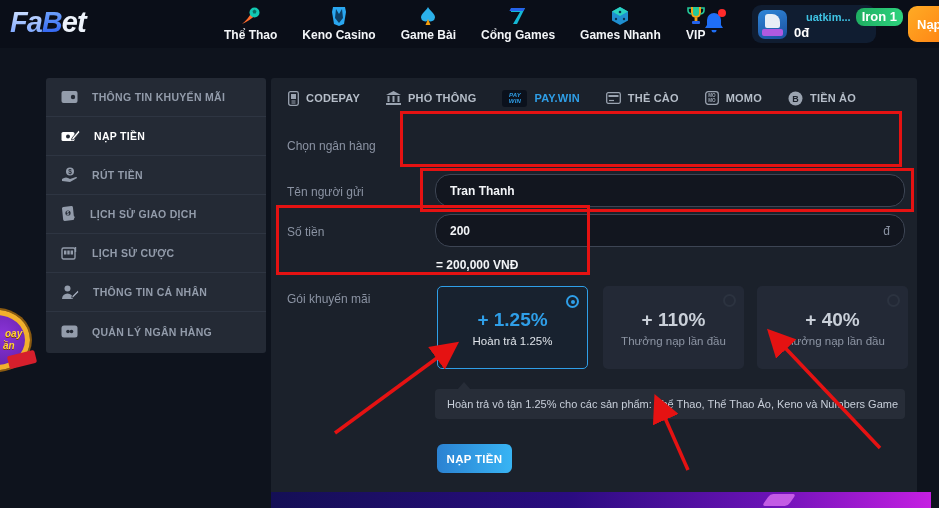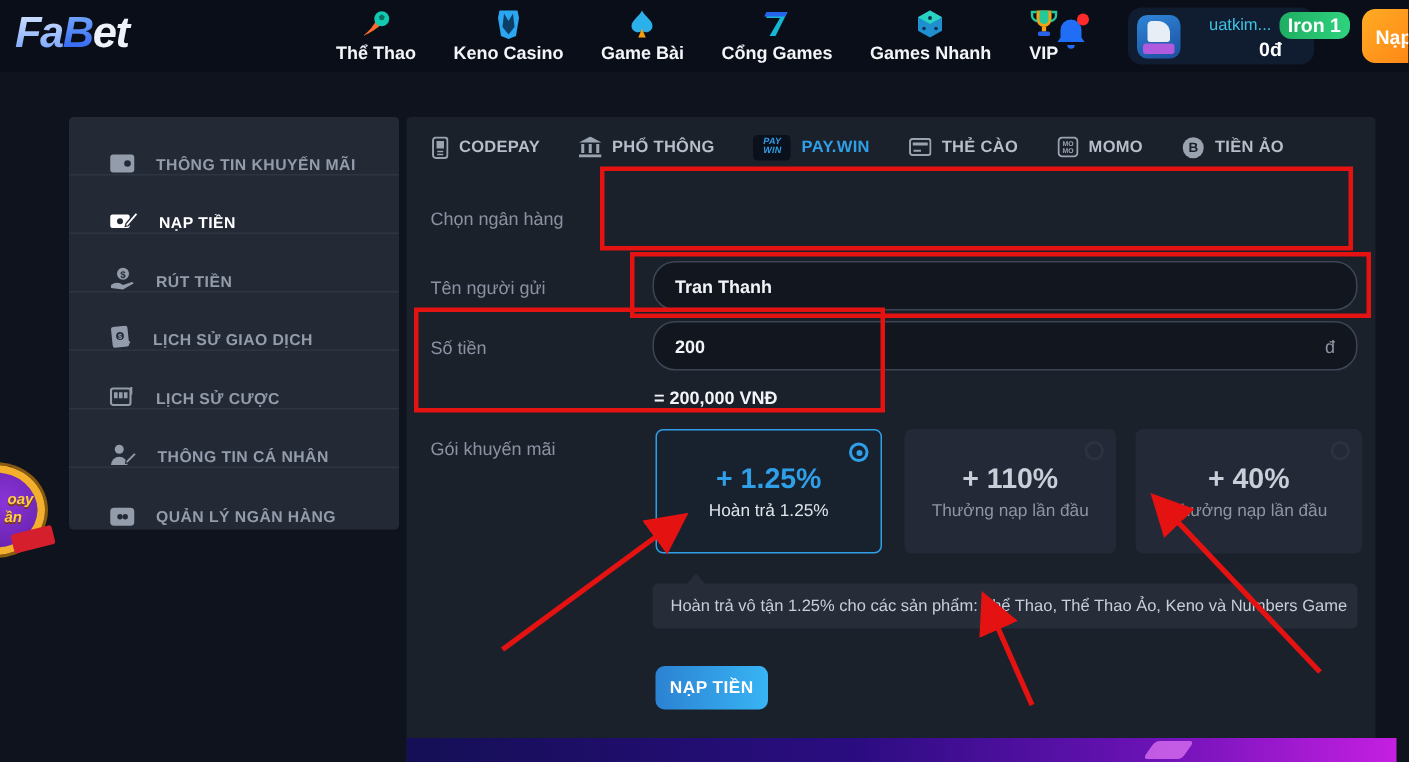--- a/index.html
+++ b/index.html
@@ -18,28 +18,28 @@
   .nav-item .nicon { height:21px; display:flex; align-items:center; justify-content:center; }
   .nav-item .nlabel { font-size:12px; font-weight:700; color:#f3f5f8; white-space:nowrap; }
   .bell-wrap { position:absolute; left:703px; top:11px; }
   .bell-dot { position:absolute; right:-1px; top:-2px; width:8px; height:8px; border-radius:50%; background:#ff2b2b; }
   .user-card { position:absolute; left:752px; top:5px; width:124px; height:38px; background:#101d31; border-radius:9px; display:flex; align-items:center; padding:0 6px; gap:7px; }
   .avatar { width:29px; height:29px; border-radius:7px; background:linear-gradient(160deg,#2f86d8,#1b4f9e); position:relative; overflow:hidden; flex:0 0 auto; }
   .avatar:before { content:""; position:absolute; left:7px; top:4px; width:15px; height:14px; background:#e8eef6; border-radius:3px 8px 2px 2px; }
   .avatar:after { content:""; position:absolute; left:4px; bottom:3px; width:21px; height:7px; background:#b05ae0; border-radius:2px; }
   .user-meta { display:flex; flex-direction:column; line-height:1.1; }
   .user-top { display:flex; align-items:center; gap:5px; }
-  .user-name { font-size:11px; font-weight:400; color:#3fc3e4;padding-left:12px; }
+  .user-name { font-size:11px; font-weight:700; color:#3fc3e4;padding-left:12px; }
   .level-badge { font-size:13px; font-weight:800; color:#ffffff; background:linear-gradient(90deg,#1fae62,#2ed37e); padding:2px 6px; border-radius:8px; white-space:nowrap; }
-  .user-balance { font-size:13px; font-weight:800; color:#ffffff;text-align:center; }
+  .user-balance { font-size:13px; font-weight:800; color:#ffffff; }
   .nap-btn { position:absolute; left:908px; top:6px; width:58px; height:36px; border-radius:9px; background:linear-gradient(135deg,#ffab24,#ff7a10); color:#fff; font-weight:800; font-size:13px; display:flex; align-items:center; padding-left:9px; cursor:pointer; }
 
   
   .sidebar { position:absolute; left:46px; top:78px; width:220px; height:275px; background:#242a35; border-radius:3px; }
-  .side-item { height:39px; display:flex; align-items:flex-end; gap:14px; padding-left:27px; color:#939cab; border-bottom:1px solid #2e3542; cursor:pointer; }
+  .side-item { height:39px; display:flex; align-items:center; gap:14px; padding-left:15px; color:#939cab; border-bottom:1px solid #2e3542; cursor:pointer; }
   .side-item:last-child { border-bottom:none; }
   .side-item .slabel { font-size:10.5px; font-weight:700; letter-spacing:.3px; white-space:nowrap; }
   .side-item.active { color:#ffffff; }
   .side-item svg { flex:0 0 auto; }
 
   
   .panel { position:absolute; left:271px; top:78px; width:646px; height:504px; background:#1b212b; border-radius:3px; }
   .tabbar { position:absolute; left:0; top:0; width:646px; height:40px; display:flex; align-items:center; gap:26px; padding-left:17px; }
   .tab { display:flex; align-items:center; gap:7px; cursor:pointer; }
   .tab .tlabel { font-size:11px; font-weight:700; color:#b6bec9; letter-spacing:.2px; white-space:nowrap; }

